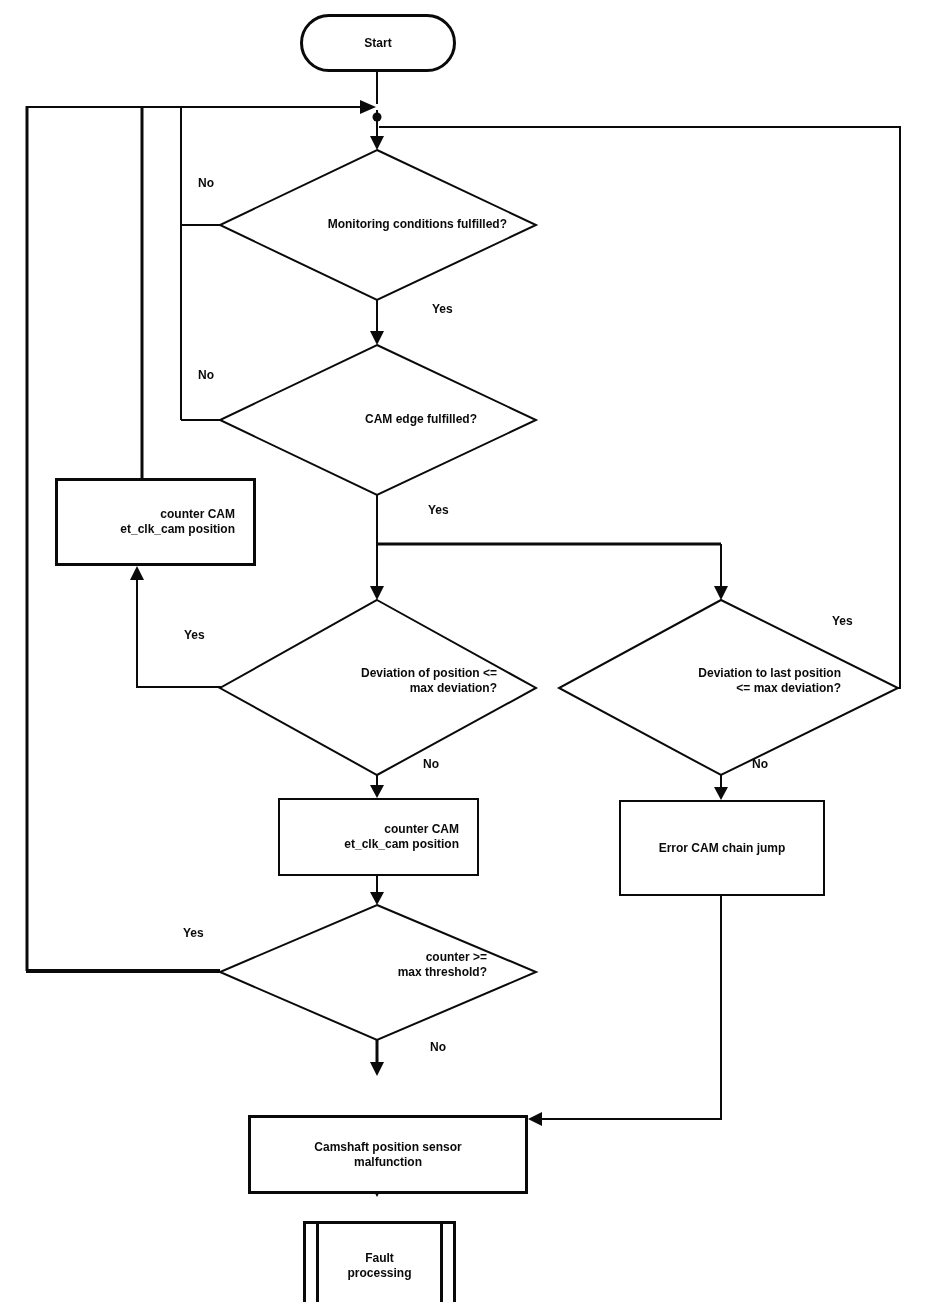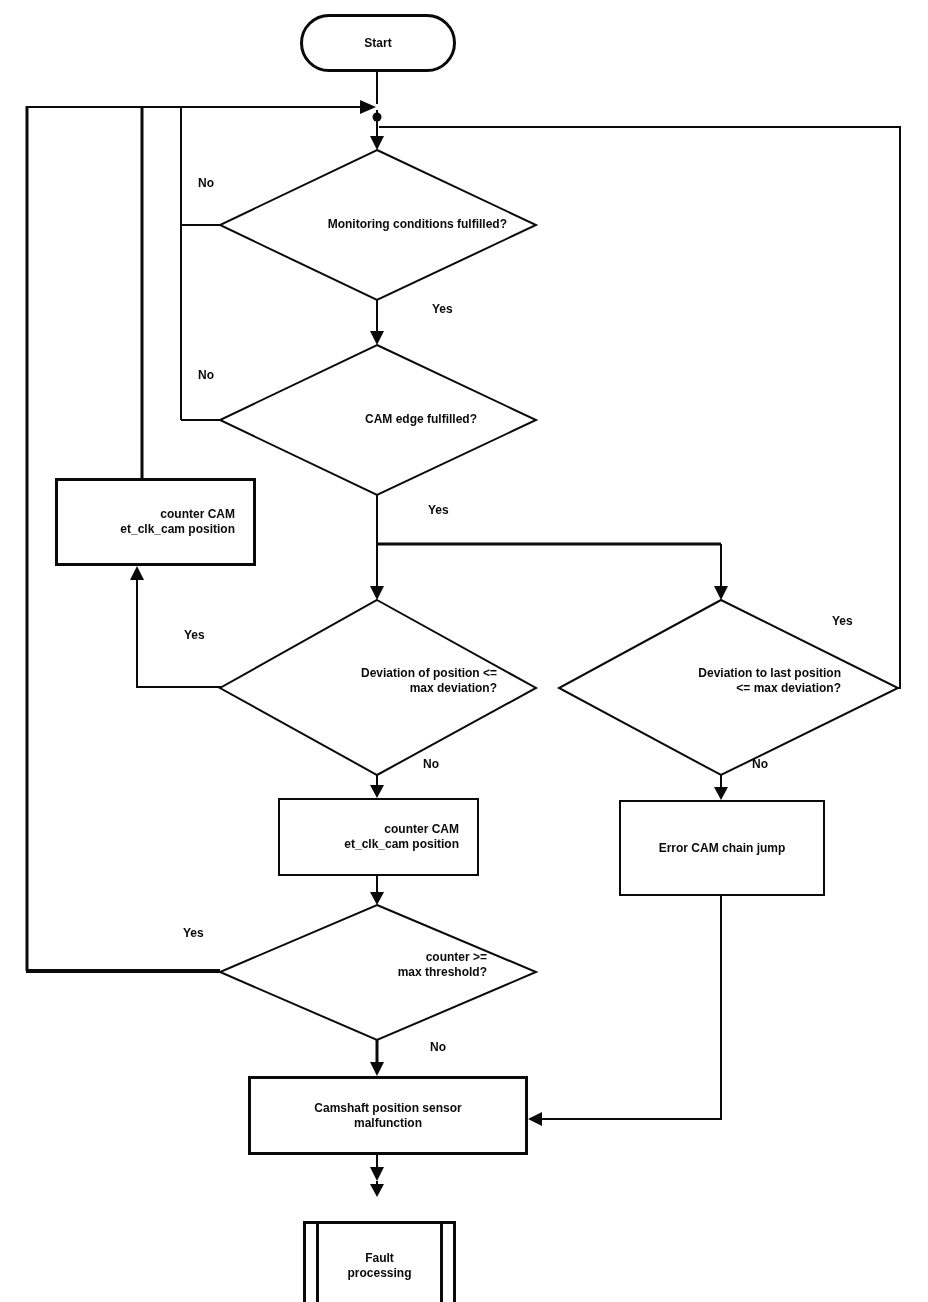--- a/index.html
+++ b/index.html
@@ -104,21 +104,21 @@
 
   <div class="node thin right-text" style="left:278px;top:798px;width:201px;height:78px;">
     <span>counter CAM</span>
     <span>et_clk_cam position</span>
   </div>
 
   <div class="node thin" style="left:619px;top:800px;width:206px;height:96px;">
     <span>Error CAM chain jump</span>
   </div>
 
-  <div class="node" style="left:248px;top:1076px;width:280px;height:79px;">
+  <div class="node" style="left:248px;top:1115px;width:280px;height:79px;">
     <span>Camshaft position sensor</span>
     <span>malfunction</span>
   </div>
 
   <div class="node" style="left:303px;top:1197px;width:153px;height:89px;margin-top:24px;">
     <div class="bar" style="left:10px;"></div>
     <div class="bar" style="right:10px;"></div>
     <span>Fault</span>
     <span>processing</span>
   </div>

